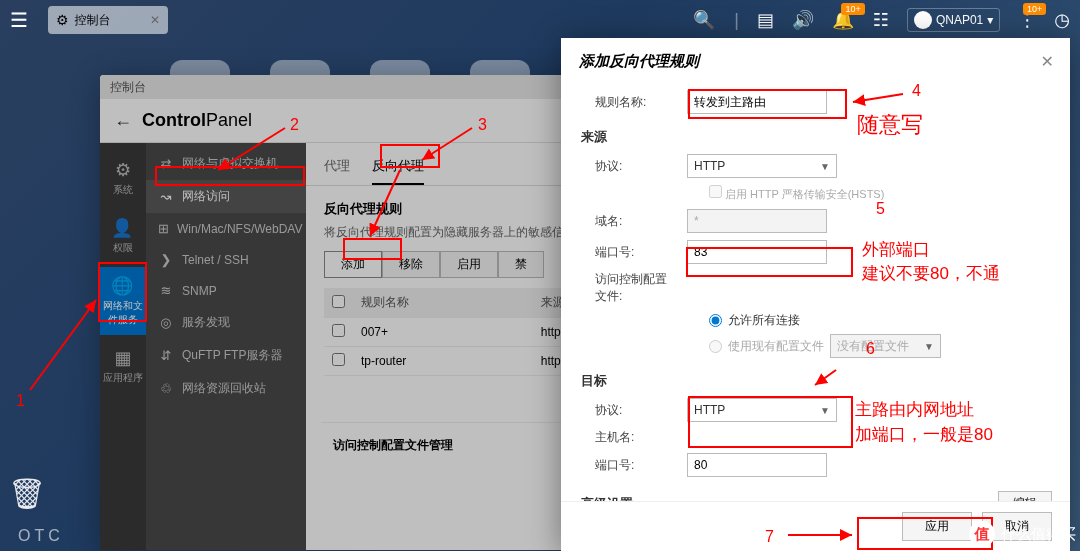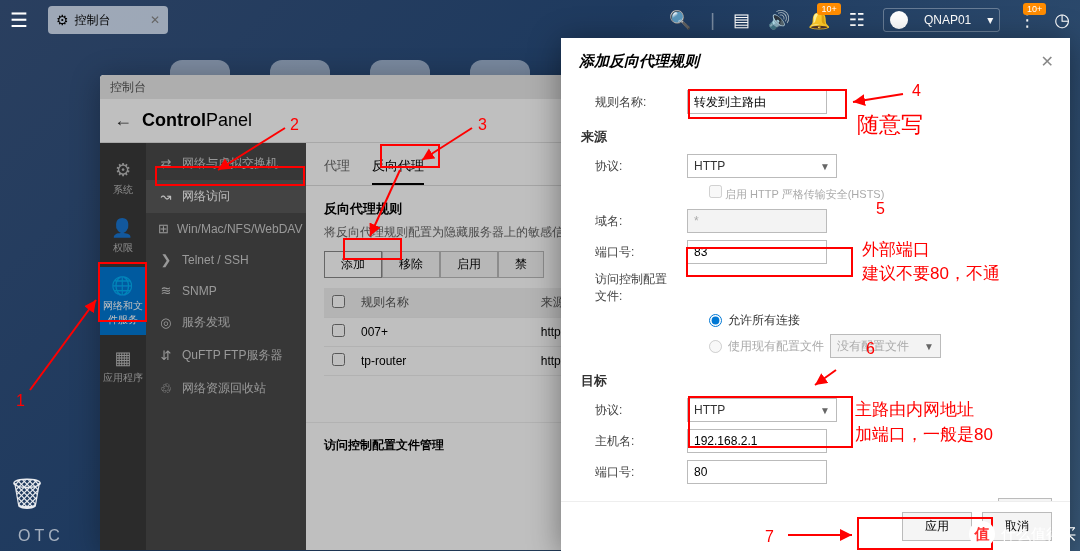--- a/index.html
+++ b/index.html
@@ -7,21 +7,21 @@
 
 
 .topbar { height:40px; display:flex; align-items:center; padding:0 10px; position:relative; z-index:5; }
 .menu-icon { color:#fff; font-size:20px; cursor:pointer; }
 .taskbar-tab { background:rgba(255,255,255,0.55); border-radius:4px; margin-left:20px; display:flex; align-items:center; padding:4px 8px; gap:6px; min-width:120px; height:28px; }
 .taskbar-tab .gear { font-size:14px; }
 .taskbar-tab .close { margin-left:auto; color:#666; cursor:pointer; }
 .topbar-right { margin-left:auto; display:flex; align-items:center; gap:18px; color:#fff; }
 .topbar-right > * { font-size:18px; cursor:pointer; position:relative; }
 .badge { position:absolute; top:-6px; right:-10px; background:#ff8c00; color:#fff; font-size:9px; padding:1px 4px; border-radius:3px; }
-.user-box { display:flex; align-items:center; gap:16px; border:1px solid rgba(255,255,255,0.3); border-radius:3px; padding:2px 6px; font-size:12px; }
+.user-box { display:flex; align-items:center; gap:4px; border:1px solid rgba(255,255,255,0.3); border-radius:3px; padding:2px 6px; font-size:12px; }
 .avatar { width:18px; height:18px; border-radius:50%; background:#fff; display:inline-block; }
 
 
 .desk-icons { position:absolute; top:60px; left:170px; display:flex; gap:40px; opacity:0.4; }
 .desk-icons div { width:60px; height:60px; background:#fff; border-radius:12px; }
 
 
 .window { position:absolute; left:100px; top:75px; width:640px; height:475px; background:#fafafa; border-radius:4px 4px 0 0; box-shadow:0 4px 30px rgba(0,0,0,0.3); overflow:hidden; }
 .win-title { background:#e8e8e8; height:24px; line-height:24px; padding:0 10px; color:#555; font-size:12px; }
 .win-head { background:#fff; height:44px; display:flex; align-items:center; padding:0 14px; gap:10px; border-bottom:1px solid #e0e0e0; }
@@ -47,21 +47,21 @@
 .sec { padding:14px 18px 6px 18px; }
 .sec h4 { font-size:13px; font-weight:700; margin-bottom:6px; }
 .sec p { font-size:12px; color:#666; margin-bottom:10px; }
 .btn-row { display:flex; margin-bottom:10px; }
 .btn { border:1px solid #bbb; background:#f5f5f5; padding:4px 16px; font-size:12px; cursor:pointer; }
 .btn.primary { border-color:#888; background:#fff; }
 .tbl { width:100%; border-collapse:collapse; font-size:12px; }
 .tbl th,.tbl td { text-align:left; padding:6px 8px; border-bottom:1px solid #eee; }
 .tbl th { background:#f0f0f0; color:#555; font-weight:500; }
 .tbl td:first-child,.tbl th:first-child { width:28px; }
-.sec2 { padding:14px 18px; border-top:1px solid #eee; margin-top:40px; }
+.sec2 { padding:14px 12px; border-top:1px solid #eee; margin-top:40px;margin-left:15px; }
 
 
 .dim-overlay { position:absolute; inset:0; background:rgba(0,0,0,0.25); pointer-events:none; }
 
 
 .dialog { position:absolute; left:561px; top:38px; width:509px; height:513px; background:#fff; box-shadow:0 4px 30px rgba(0,0,0,0.4); z-index:20; overflow:hidden; }
 .dlg-title { display:flex; align-items:center; padding:14px 16px 10px 18px; }
 .dlg-title h3 { font-size:15px; font-weight:700;font-style:italic; }
 .dlg-close { margin-left:auto; color:#888; font-size:16px; cursor:pointer; }
 .dlg-body { padding:2px 18px 8px 20px; font-size:12px; color:#333; }
@@ -265,21 +265,20 @@
     <div class="section-h">目标</div>
     <div class="frow">
       <label>协议:</label>
       <div class="fsel">
           <span>HTTP</span>
           <span class="caret">▼</span>
         </div>
     </div>
     <div class="frow">
       <label>主机名:</label>
-      <input class="ftxt" value="192.168.2.1" style="">
     </div>
     <div class="frow">
       <label>端口号:</label>
       <input class="ftxt" value="80" style="">
     </div>
 
     <div class="adv">
       <h4>高级设置</h4>
       <button class="btn">编辑</button>
     </div>

